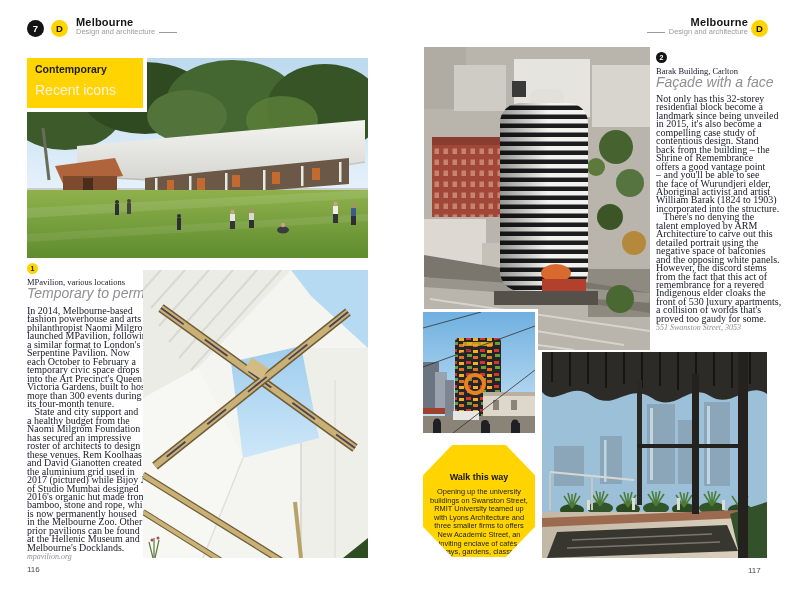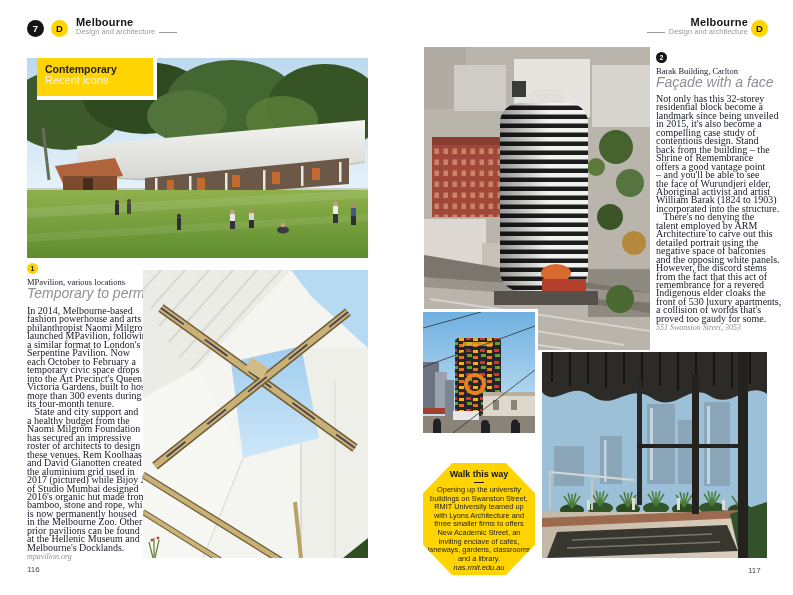--- a/index.html
+++ b/index.html
@@ -8,42 +8,42 @@
   .abs{position:absolute;}
   
   .badge{position:absolute;width:17px;height:17px;border-radius:50%;display:flex;align-items:center;justify-content:center;
          font-weight:bold;font-size:9.5px;}
   .badge.black{background:#141414;color:#fff;}
   .badge.yellow{background:#ffd400;color:#161616;}
   .hdr-city{font-weight:bold;font-size:11px;letter-spacing:.2px;color:#161616;line-height:9px;}
   .hdr-sec{font-size:7.5px;color:#9b9b9b;line-height:9px;}
   .hdr-dash{display:inline-block;width:18px;height:1px;background:#9b9b9b;vertical-align:middle;}
   
-  #kicker{left:37px;top:58px;width:108px;height:33px;background:#ffd400;
-          border-right:4px solid #fff;border-bottom:4px solid #fff;padding:5px 0 0 8px;box-sizing:content-box;z-index:5;}
+  #kicker{left:27px;top:58px;width:108px;height:33px;background:#ffd400;
+          border-right:4px solid #fff;border-bottom:4px solid #fff;padding:5px 0 12px 8px;box-sizing:content-box;z-index:5;}
   #kicker .t1{font-weight:bold;font-size:10.5px;color:#1d1d1d;line-height:12px;}
-  #kicker .t2{font-size:11px;color:#f7f1e2;line-height:11px;}
+  #kicker .t2{font-size:14px;color:#f7f1e2;line-height:11px;margin-top:10px;}
   
   .photo{position:absolute;overflow:hidden;background:#ccc;}
   .photo svg{display:block;}
   
   .marker{position:absolute;width:11px;height:11px;border-radius:50%;display:flex;align-items:center;justify-content:center;
           font-size:7px;font-weight:bold;}
   .marker.yellow{background:#ffd400;color:#222;}
   .marker.black{background:#141414;color:#fff;}
   .serif{font-family:"Liberation Serif",serif;}
   .cap-title{font-size:8.5px;color:#20202e;line-height:10px;}
   .cap-sub{font-size:14px;font-style:italic;color:#8f8f96;line-height:10px;}
   .bodycol{font-family:"Liberation Serif",serif;font-size:10px;line-height:8.45px;color:#20202e;white-space:pre;}
   .linkline{font-family:"Liberation Serif",serif;font-size:8px;font-style:italic;color:#8f8f96;line-height:10px;}
   .pagenum{font-size:8px;color:#4a4a4a;}
   
   #walkbox{left:423px;top:445px;width:112px;height:112px;background:#ffd400;
            clip-path:polygon(26% 0%,74% 0%,100% 27%,100% 73%,74% 100%,26% 100%,0% 73%,0% 27%);
-           display:flex;flex-direction:column;align-items:center;text-align:center;padding-top:6px;box-sizing:border-box;z-index:6;margin-top:18px;}
+           display:flex;flex-direction:column;align-items:center;text-align:center;padding-top:27px;box-sizing:border-box;z-index:6;}
   #walkbox .wt{font-weight:bold;font-size:9px;color:#161616;line-height:11px;}
   #walkbox .wdash{width:10px;height:1px;background:#161616;margin:2px auto 3px;}
   #walkbox .wb{font-size:7.4px;line-height:8.6px;color:#222;white-space:pre;}
   #walkbox .wl{font-size:7.4px;font-style:italic;color:#222;line-height:9px;}
 </style>
 </head>
 <body>
 
 <div id="spread">
 

